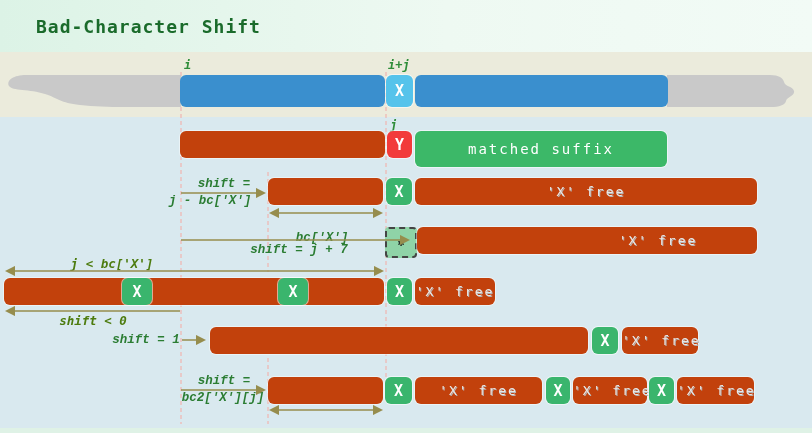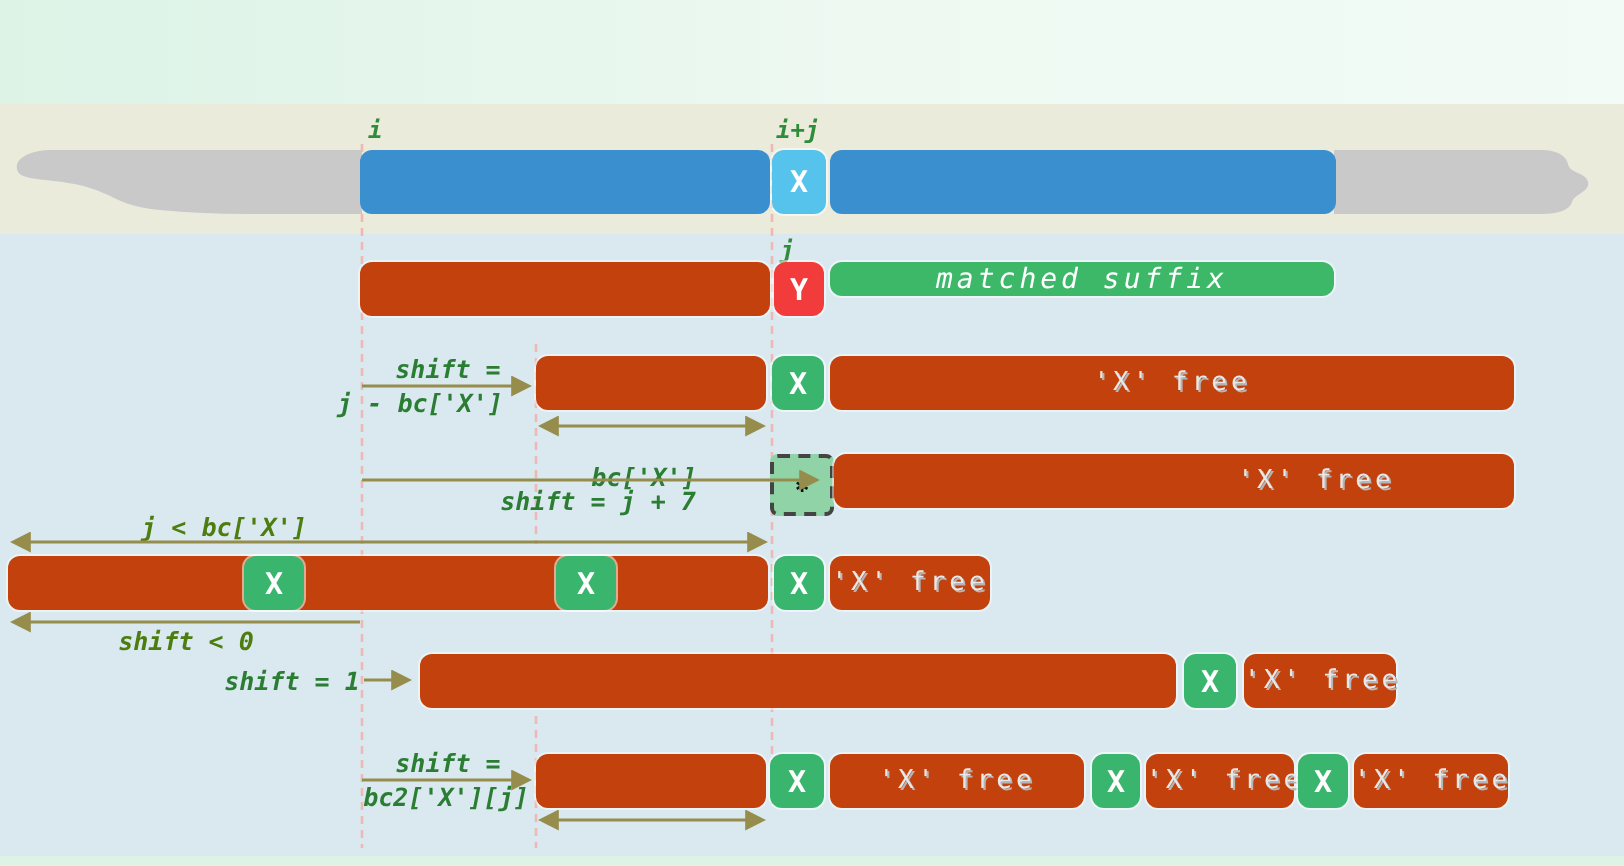--- a/index.html
+++ b/index.html
@@ -13,36 +13,37 @@
   #page-title{position:absolute;left:36px;top:16px;font-size:18px;font-weight:bold;color:#1a6b2b;letter-spacing:1px;}
   .svg-layer{position:absolute;left:0;top:0;width:812px;height:433px;pointer-events:none;}
   .bar{position:absolute;height:27px;background:#c2410c;border-radius:6px;box-shadow:0 0 0 1px rgba(255,255,255,.45);display:flex;align-items:center;}
   .bar .lbl{width:100%;text-align:center;color:#e8e8e8;font-size:13px;letter-spacing:2px;text-shadow:1px 1px 0 #b5b5b5;white-space:nowrap;}
   .cell{position:absolute;height:27px;border-radius:6px;display:flex;align-items:center;justify-content:center;color:#fff;font-weight:bold;font-size:15px;box-shadow:0 0 0 1px rgba(255,255,255,.55);}
   .cell.green{background:#3ab56d;}
   .cell.red{background:#f23b3b;}
   .cell.lightblue{background:#55c3eb;}
   .cell.star{background:#8fd3a7;border:2px dashed #444;border-radius:4px;box-shadow:none;color:#111;font-size:11px;}
   .bluebar{position:absolute;height:32px;background:#3a8fce;border-radius:6px;}
-  .greenbar{position:absolute;height:17px;background:#3cb868;border-radius:6px;display:flex;align-items:center;justify-content:center;color:#fff;font-size:14px;letter-spacing:2px;box-shadow:0 0 0 1px rgba(255,255,255,.5);font-style:italic;}
+  .greenbar{position:absolute;height:36px;background:#3cb868;border-radius:6px;display:flex;align-items:center;justify-content:center;color:#fff;font-size:14px;letter-spacing:2px;box-shadow:0 0 0 1px rgba(255,255,255,.5);}
   .mark{position:absolute;font-style:italic;font-weight:bold;font-size:12px;color:#2f8d3a;white-space:nowrap;}
   .ann{position:absolute;font-style:italic;font-weight:bold;font-size:12.5px;white-space:nowrap;transform:translateX(-50%);}
-  .ann.g{color:#2b7d33;}
+  .ann.g{color:#2b7d33;font-family:Liberation Mono, monospace;}
   .ann.r{color:#4d7c0f;}
 </style>
 </head>
 <body>
 
 <div id="stage">
 
   <div id="band-header" class="band"></div>
   <div id="band-text" class="band"></div>
   <div id="band-main" class="band"></div>
   <div id="band-footer" class="band"></div>
 
+  <div id="page-title">Bad-Character Shift</div>
 
   <svg class="svg-layer">
     <g stroke="#eeb9b4" stroke-width="1.3" stroke-dasharray="4 3">
       <line x1="181" y1="72" x2="181" y2="424"></line>
       <line x1="386" y1="72" x2="386" y2="402"></line>
       <line x1="268" y1="172" x2="268" y2="272"></line>
       <line x1="268" y1="358" x2="268" y2="424"></line>
     </g>
     <path fill="#c9c9c9" d="M 181 75 L 26 75 C 14 75 6 80 9 86 C 12 91 30 89 45 94 C 58 98 60 103 80 105 Q 100 107 125 107 L 181 107 Z"></path>
     <path fill="#c9c9c9" d="M 667 75 L 770 75 C 779 75 783 78 784 82 C 785 87 793 86 794 91 C 795 96 787 97 786 101 C 785 105 779 107 771 107 L 667 107 Z"></path>

